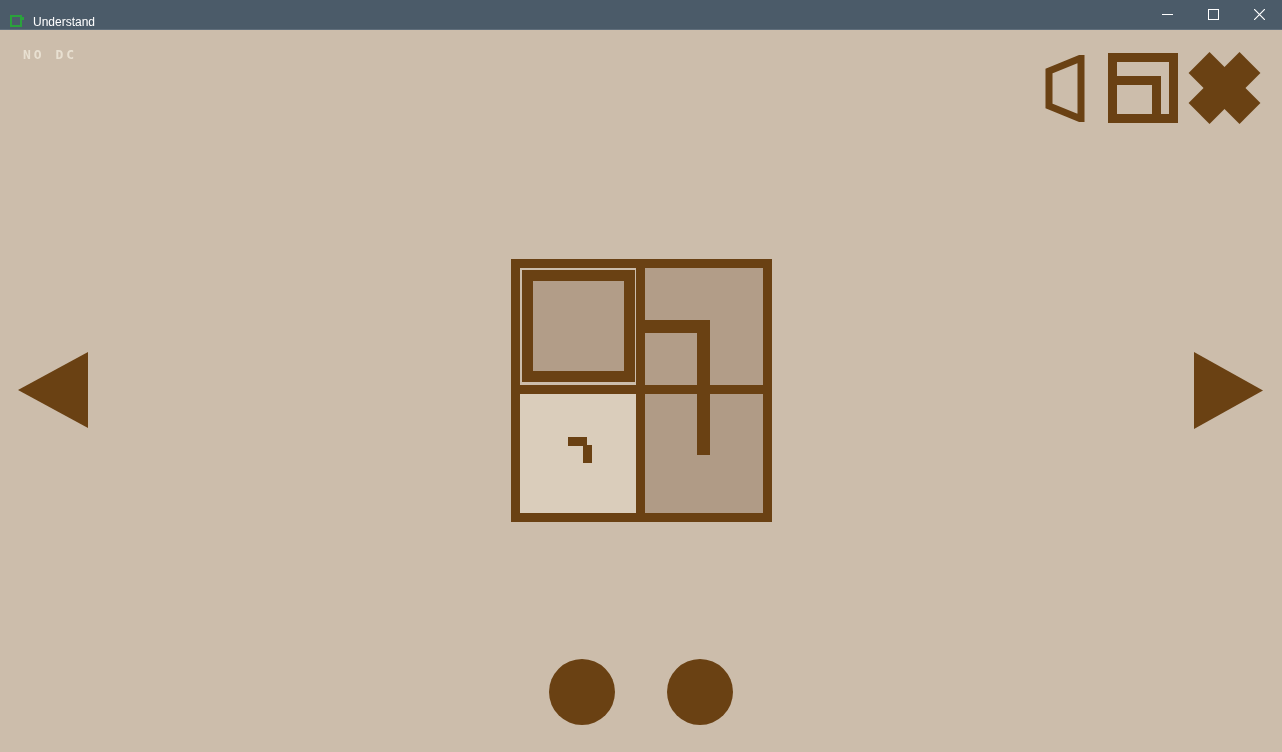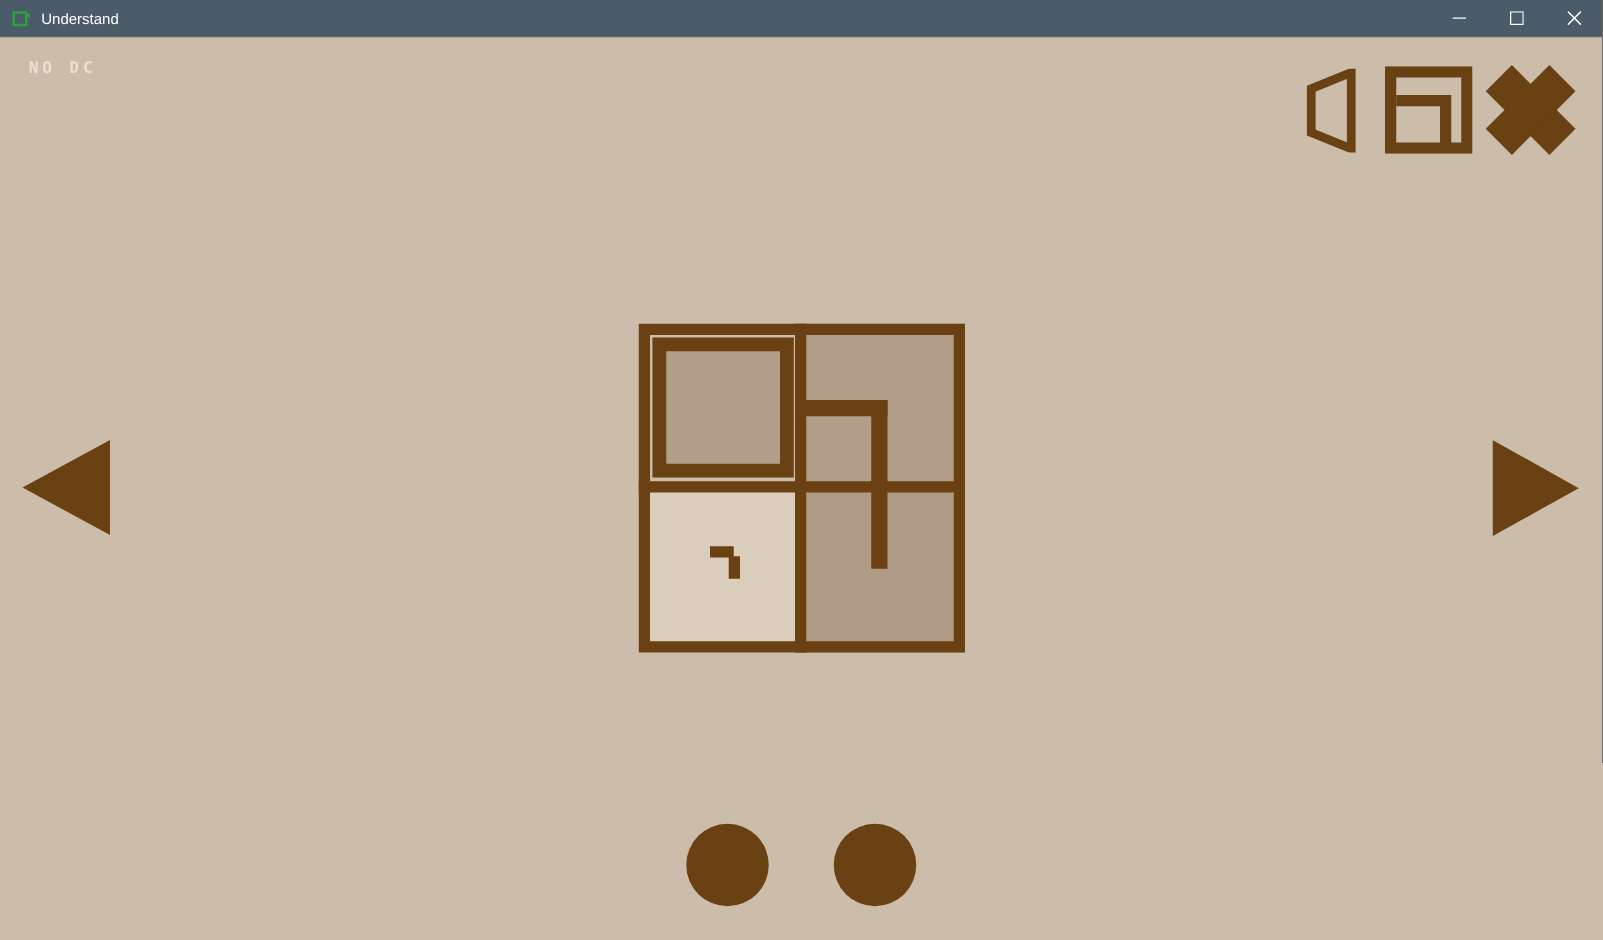--- a/index.html
+++ b/index.html
@@ -5,21 +5,21 @@
   html,body{margin:0;padding:0;background:#222;}
   #stage{
     position:relative;width:1282px;height:752px;overflow:hidden;
     font-family:"Liberation Sans",sans-serif;
     background:var(--bg);
   }
   
   #titlebar{
     position:absolute;left:0;top:0;width:1282px;height:30px;
     background:var(--titlebar_bg);
-    display:flex;align-items:center;
+    display:flex;align-items:flex-end;
     border-bottom:1px solid rgba(255,255,255,0.12);
     box-sizing:border-box;
   }
   #app-icon{width:16px;height:16px;margin-left:9px;flex:0 0 auto;}
   #window-title{
     color:var(--titlebar_text);font-size:12px;margin-left:8px;flex:1 1 auto;
   }
   .win-btn{
     width:46px;height:30px;display:flex;align-items:center;justify-content:center;
     flex:0 0 auto;cursor:default;

